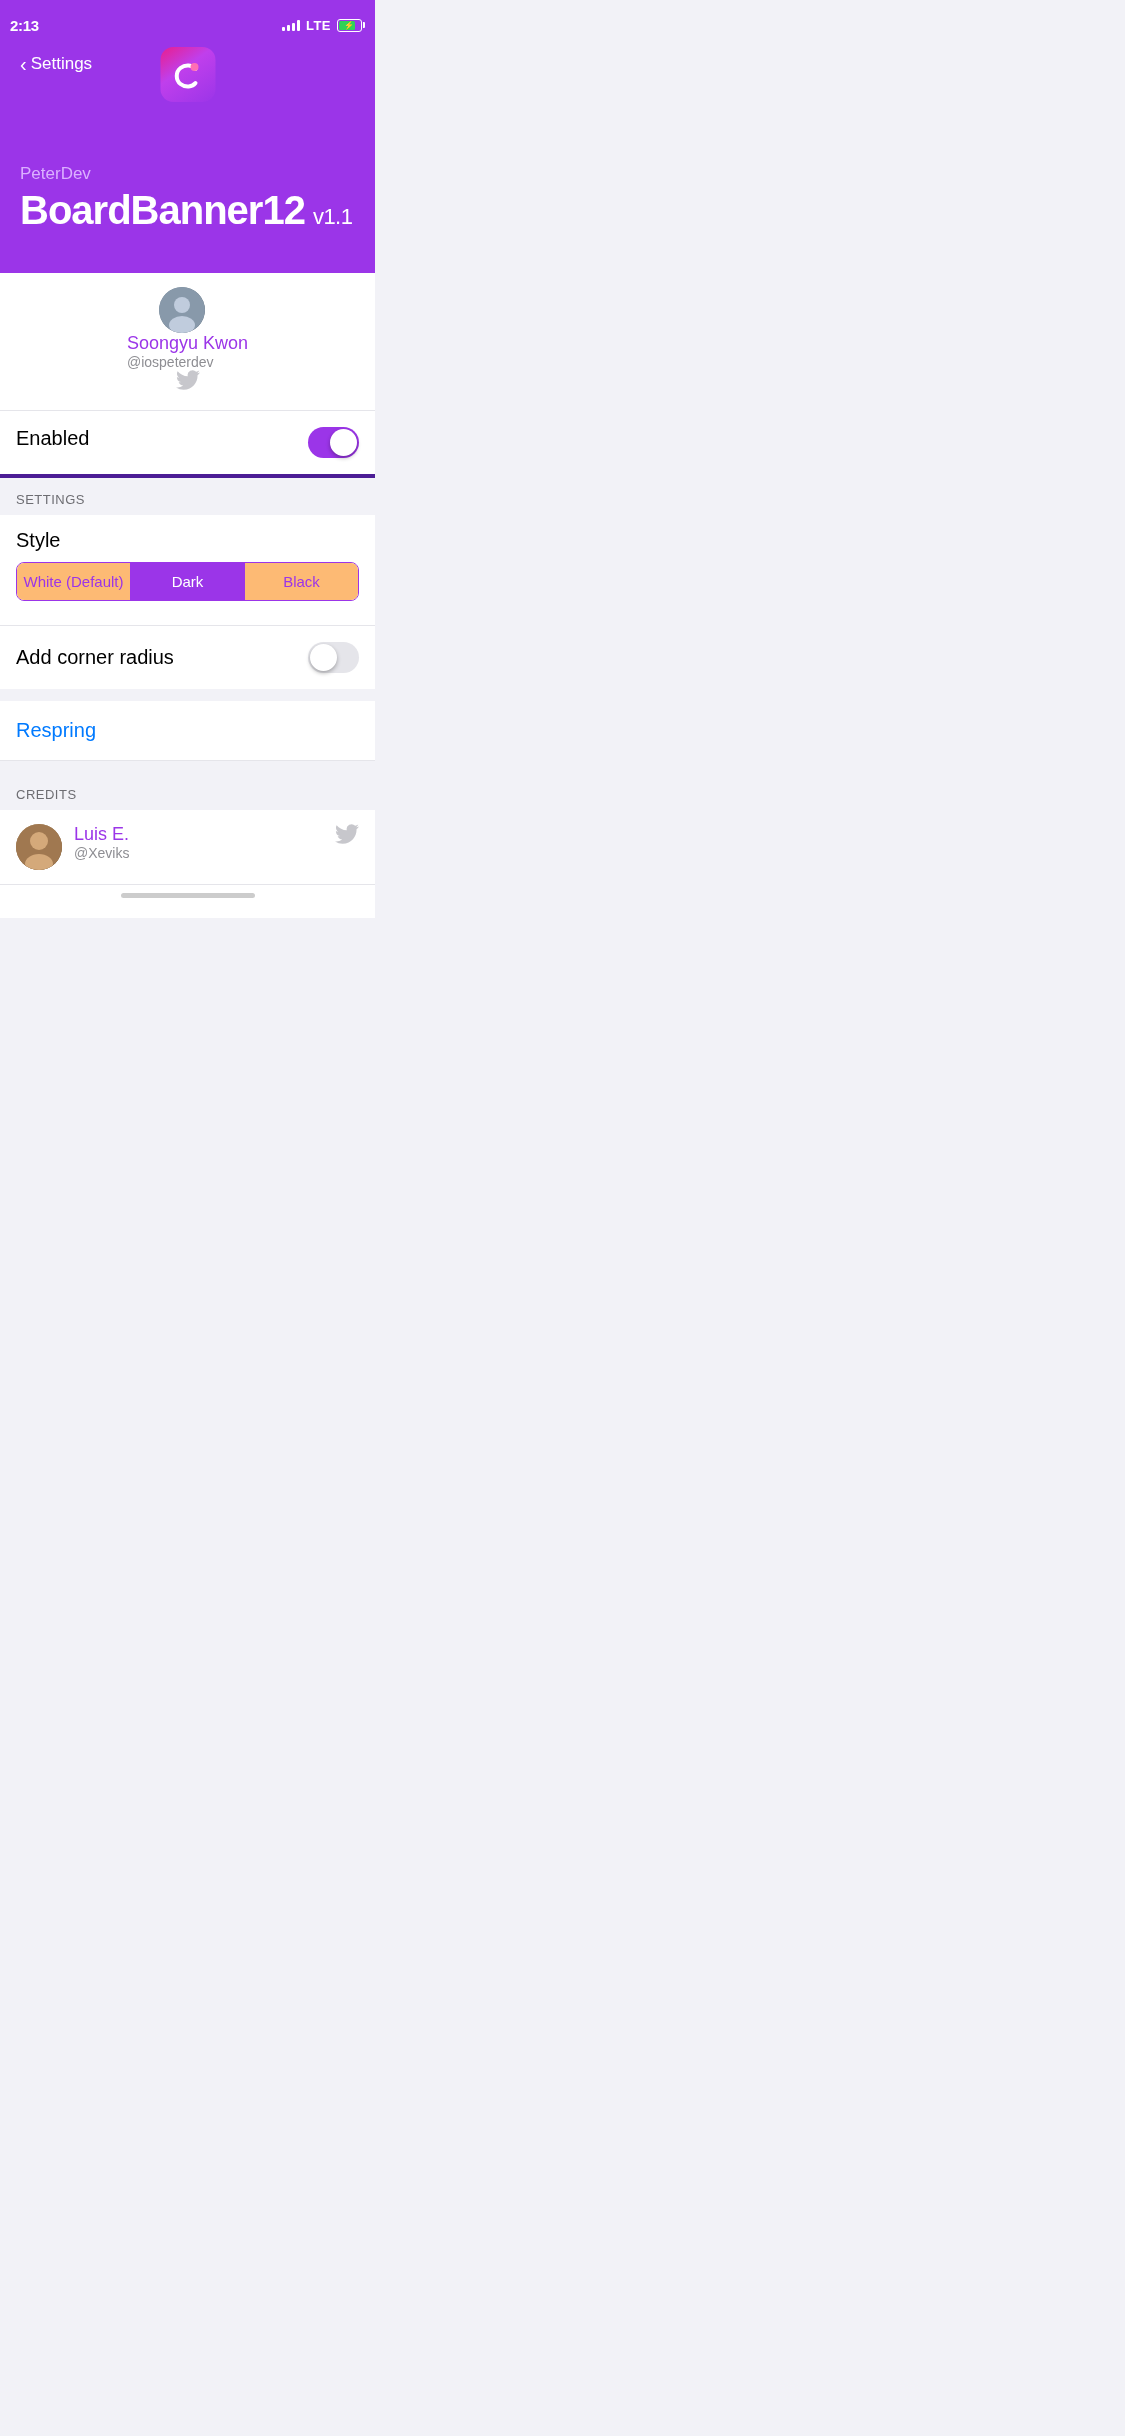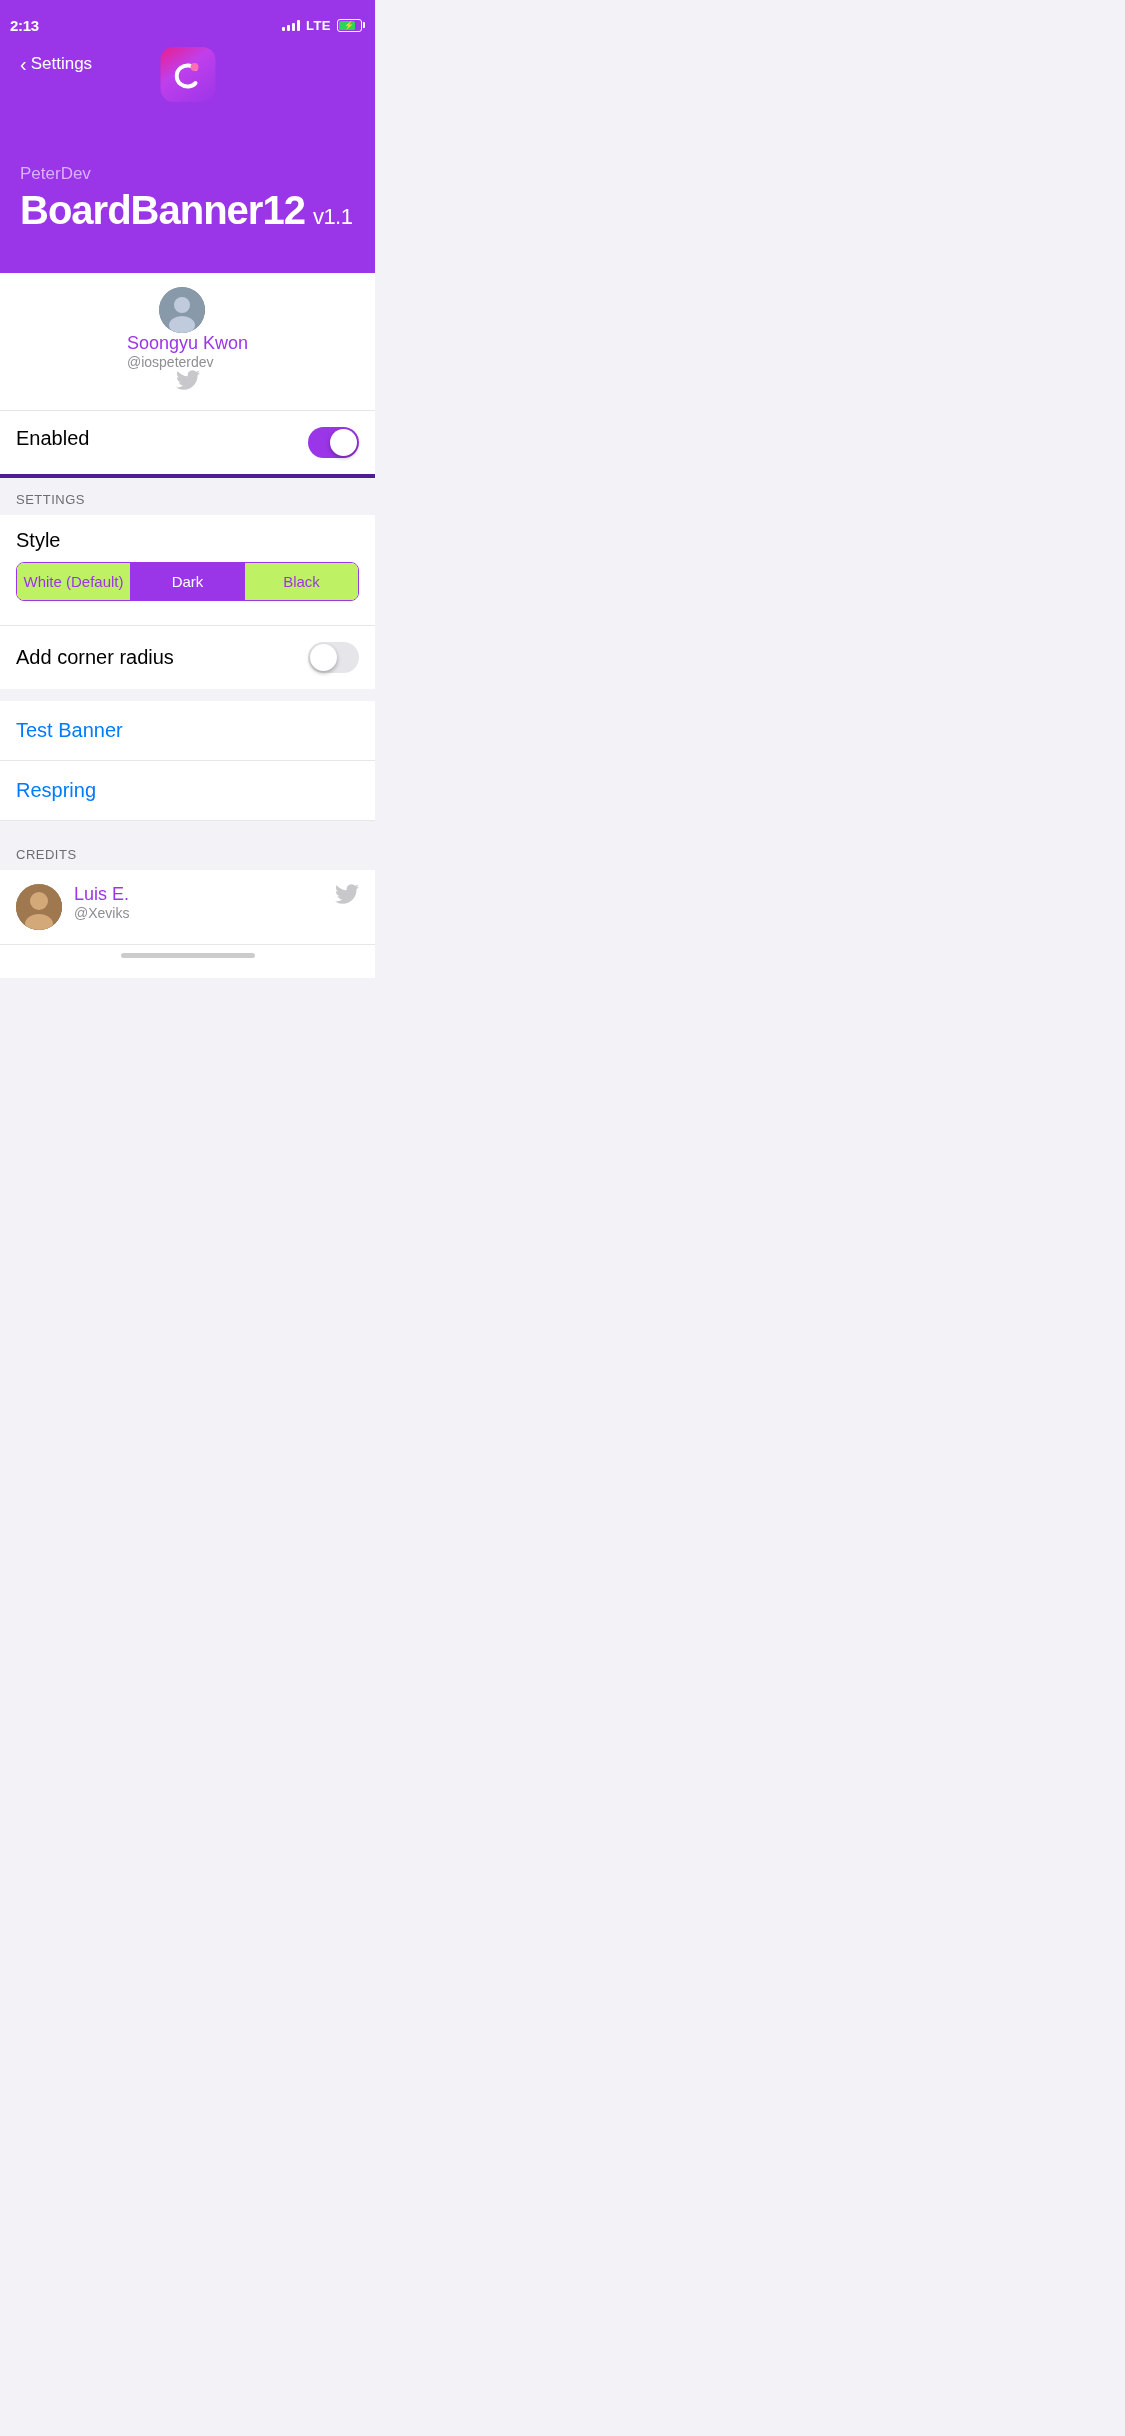--- a/index.html
+++ b/index.html
@@ -264,21 +264,21 @@
       border-radius: 8px;
       overflow: hidden;
     }
     .segment {
       flex: 1;
       text-align: center;
       padding: 10px 4px;
       font-size: 15px;
       cursor: pointer;
       color: #9b35e8;
-      background: #bef264;
+      background: #fdba74;
     }
     .segment-active {
       background: #9b35e8;
       color: white;
     }
     .segment + .segment {
       border-left: 1.5px solid #9b35e8;
     }
 
     
@@ -481,21 +481,20 @@
     <span class="corner-label">Add corner radius</span>
     <div class="toggle-switch toggle-switch-off">
       <div class="toggle-knob toggle-knob-off"></div>
     </div>
   </div>
 </div>
 
 <div class="spacer-gap"></div>
 
 <div class="action-section">
-  <div class="action-btn">Test Banner</div>
   <div class="action-btn">Respring</div>
 </div>
 
 <div class="spacer-gap"></div>
 <div class="credits-header">CREDITS</div>
 <div class="credits-section">
   <div class="credit-row">
     <div class="credit-avatar">
       <div class="credit-avatar-img">
         <svg width="46" height="46" viewBox="0 0 46 46" fill="none">

